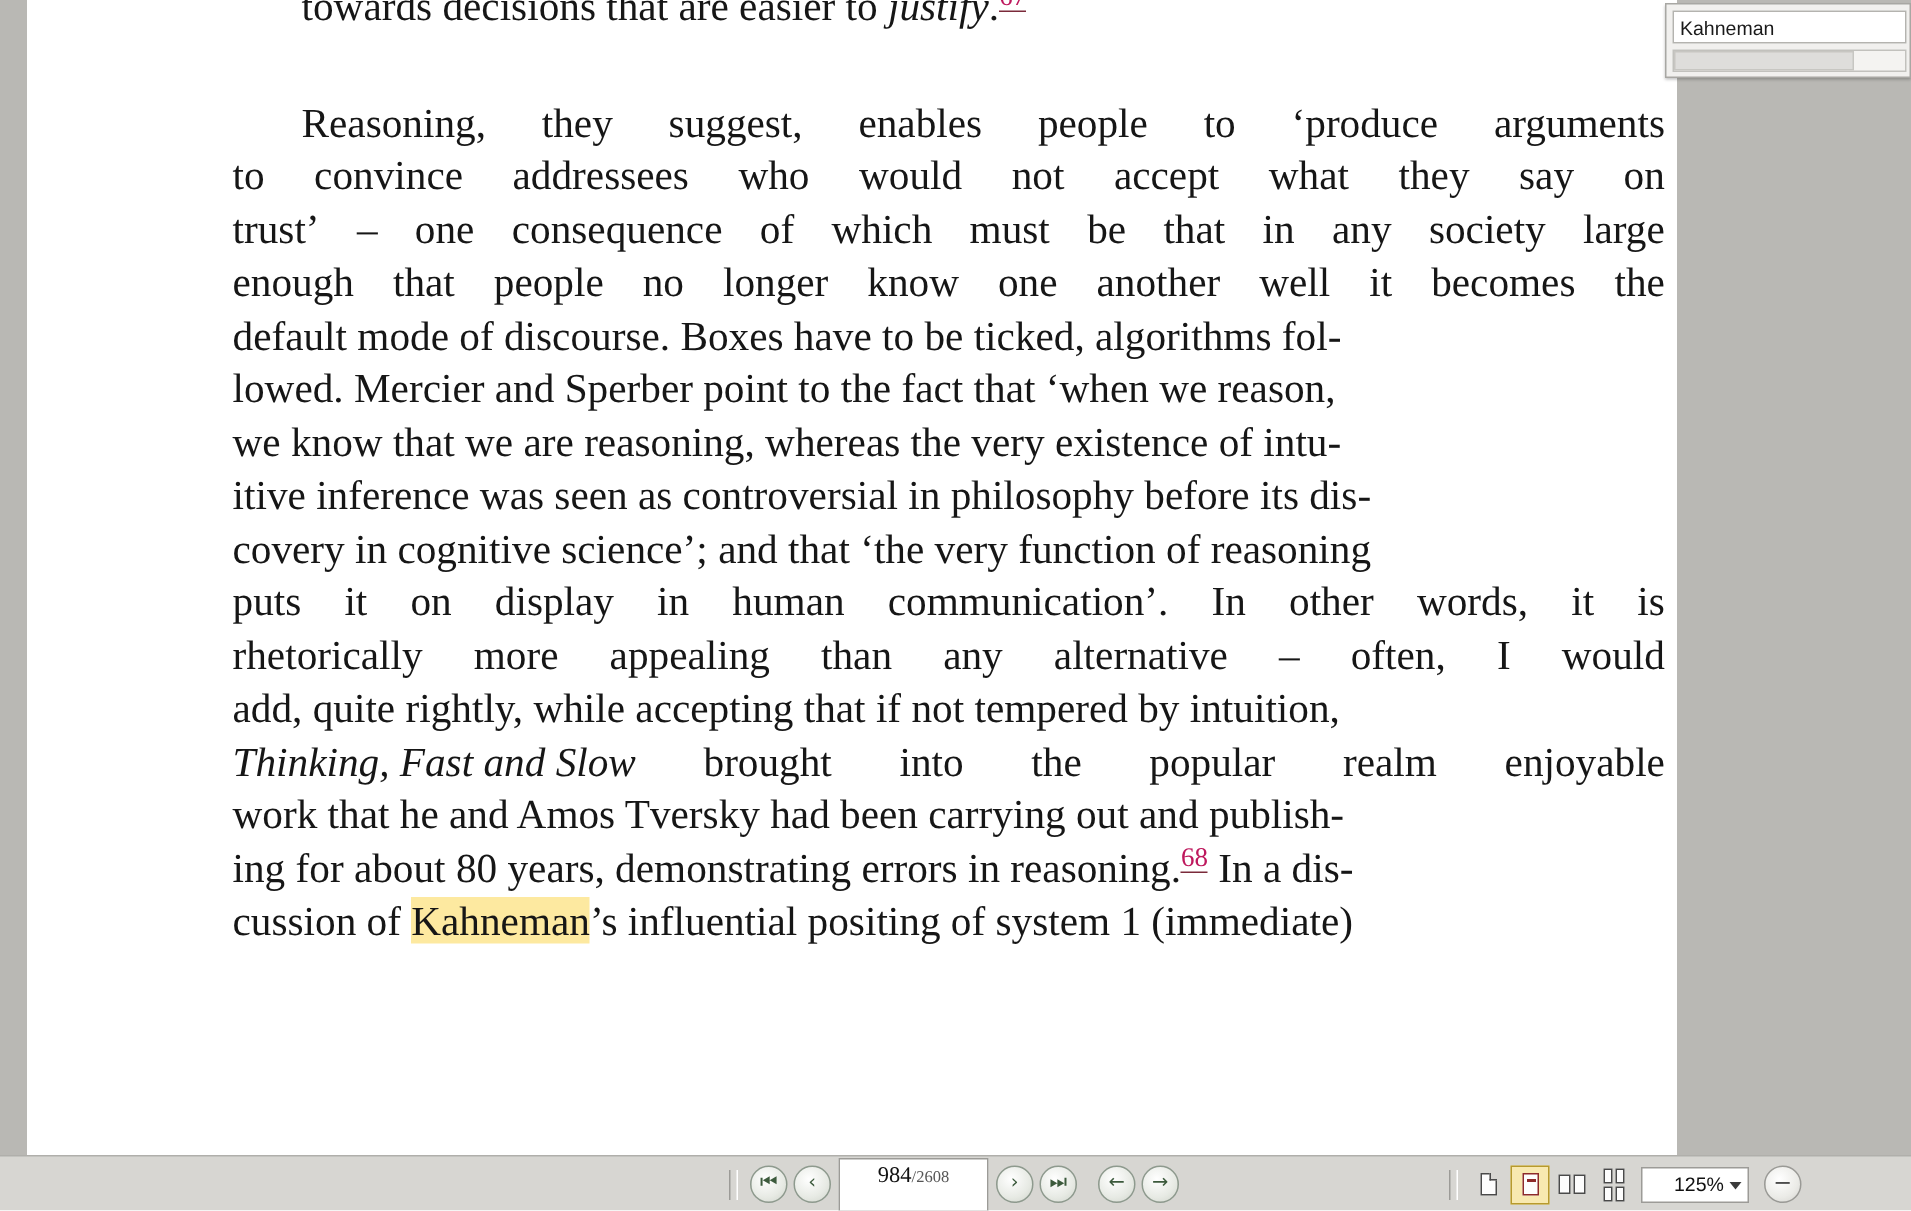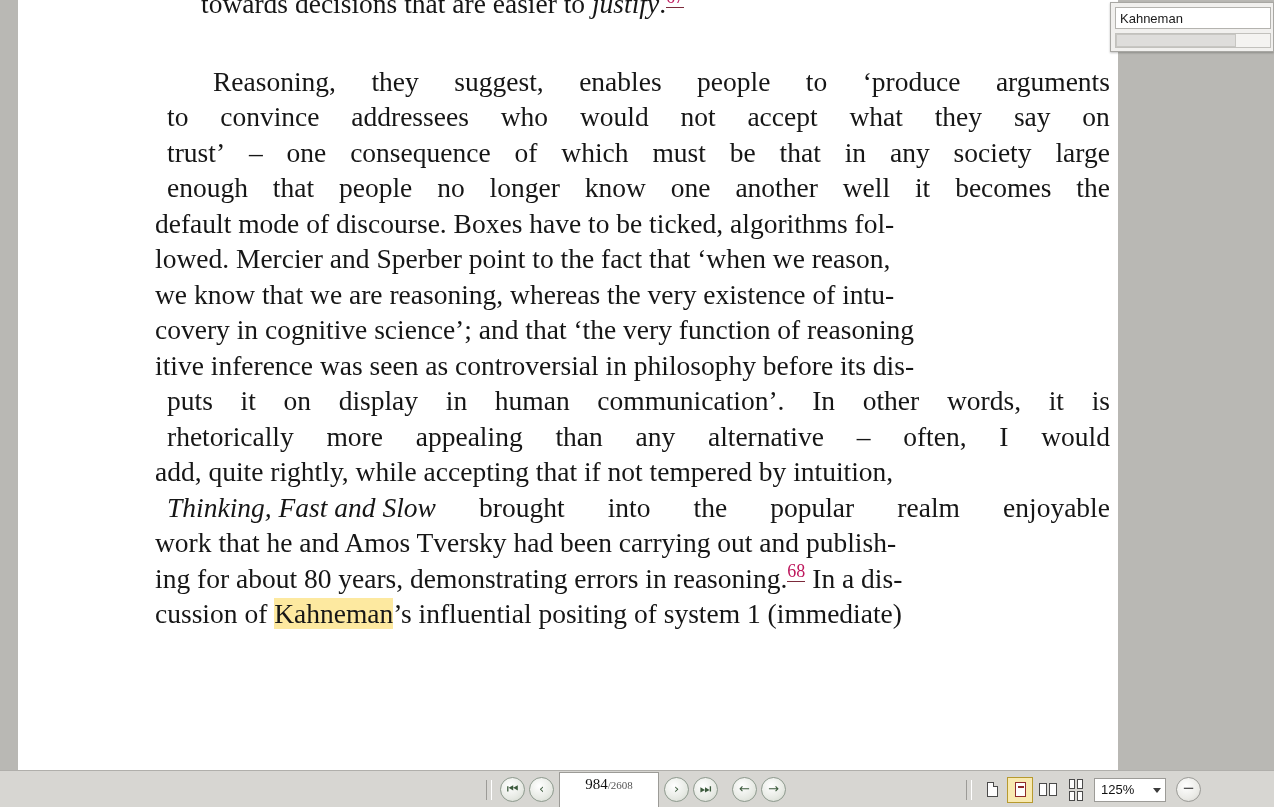--- a/index.html
+++ b/index.html
@@ -54,21 +54,20 @@
     margin: 0;
   }
   .line {
     display: block;
     white-space: pre;
   }
   .just {
     display: flex;
     justify-content: space-between;
     white-space: pre;
-    margin-left: 12px;
   }
   .just > span { white-space: pre; }
   .indent { padding-left: 46px; }
   .ital { font-style: italic; }
 
   .fn {
     font-size: 18px;
     vertical-align: super;
     color: #be185d;
     border-bottom: 1px solid #7b2a3a;
@@ -195,21 +194,21 @@
   }
   .zoombox {
     width: 72px;
     height: 24px;
     background: #ffffff;
     border: 1px solid #9c9b97;
     box-sizing: border-box;
     font-size: 13px;
     color: #111;
     line-height: 21px;
-    padding-left: 6px;
+    padding-left: 21px;
     margin-left: 4px;
     position: relative;
     font-family: "Liberation Sans", sans-serif;
   }
   .zoombox .arrow {
     position: absolute;
     right: 4px; top: 9px;
     width: 0; height: 0;
     border-left: 4px solid transparent;
     border-right: 4px solid transparent;
@@ -294,22 +293,22 @@
 
     <span class="just"><span>to</span><span>convince</span><span>addressees</span><span>who</span><span>would</span><span>not</span><span>accept</span><span>what</span><span>they</span><span>say</span><span>on</span></span>
 
     <span class="just"><span>trust’</span><span>–</span><span>one</span><span>consequence</span><span>of</span><span>which</span><span>must</span><span>be</span><span>that</span><span>in</span><span>any</span><span>society</span><span>large</span></span>
 
     <span class="just"><span>enough</span><span>that</span><span>people</span><span>no</span><span>longer</span><span>know</span><span>one</span><span>another</span><span>well</span><span>it</span><span>becomes</span><span>the</span></span>
 
     <span class="line">default mode of discourse. Boxes have to be ticked, algorithms fol-</span>
     <span class="line">lowed. Mercier and Sperber point to the fact that ‘when we reason,</span>
     <span class="line">we know that we are reasoning, whereas the very existence of intu-</span>
+    <span class="line">itive inference was seen as controversial in philosophy before its dis-</span>
     <span class="line">covery in cognitive science’; and that ‘the very function of reasoning</span>
-    <span class="line">itive inference was seen as controversial in philosophy before its dis-</span>
 
     <span class="just"><span>puts</span><span>it</span><span>on</span><span>display</span><span>in</span><span>human</span><span>communication’.</span><span>In</span><span>other</span><span>words,</span><span>it</span><span>is</span></span>
 
     <span class="just"><span>rhetorically</span><span>more</span><span>appealing</span><span>than</span><span>any</span><span>alternative</span><span>–</span><span>often,</span><span>I</span><span>would</span></span>
 
     <span class="line">add, quite rightly, while accepting that if not tempered by intuition,</span>
 
 
     <span class="just"><span class="ital">Thinking, Fast and Slow</span><span>brought</span><span>into</span><span>the</span><span>popular</span><span>realm</span><span>enjoyable</span></span>
 

